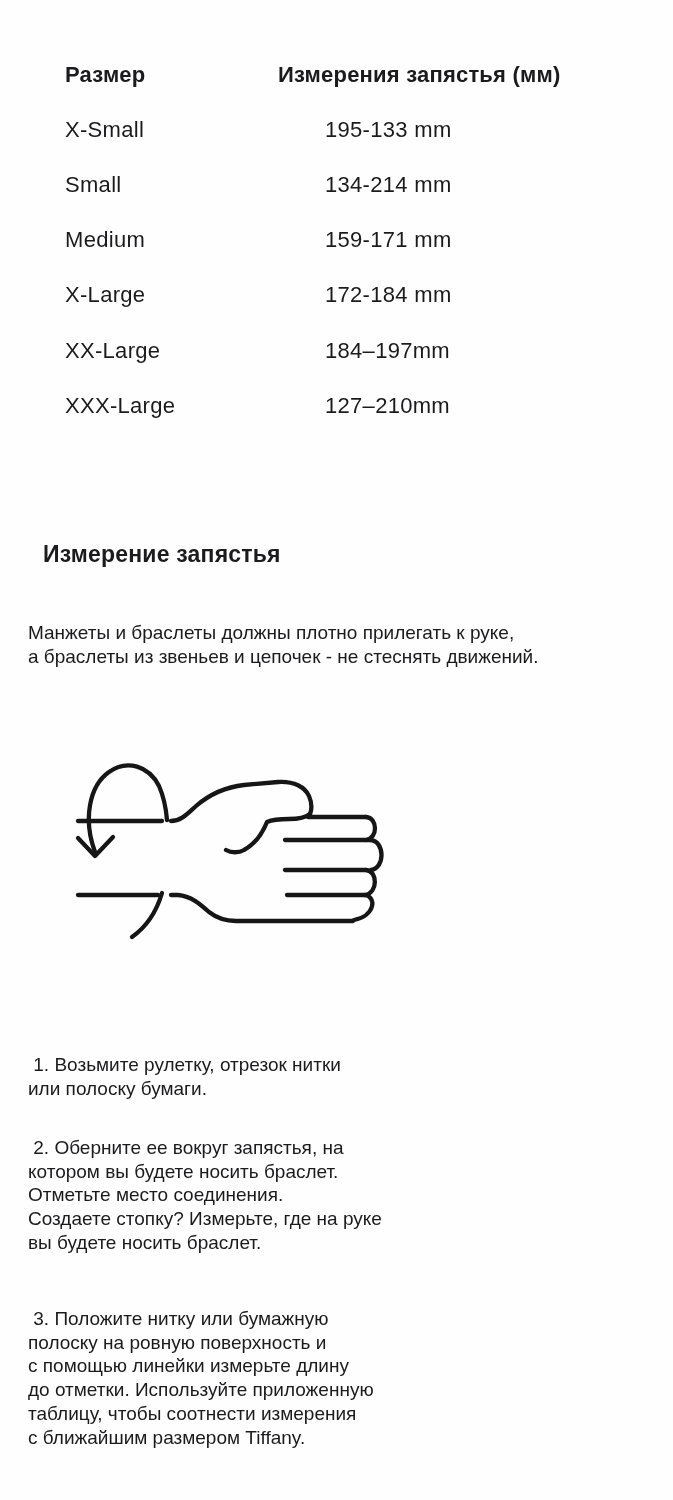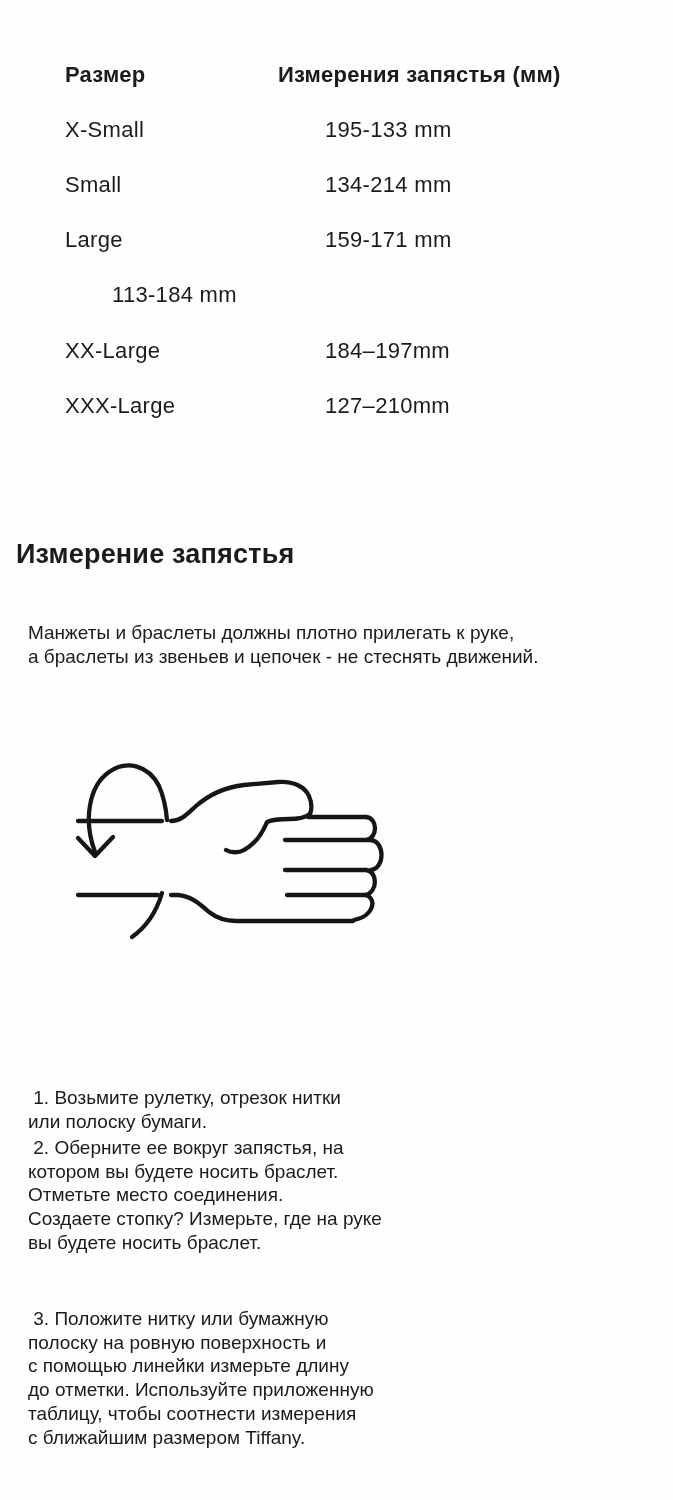--- a/index.html
+++ b/index.html
@@ -20,22 +20,22 @@
     grid-template-columns:213px 1fr;
     align-items:center;
     height:55.2px;
   }
   .td { font-size:22px; letter-spacing:0.3px; white-space:nowrap; }
   .tr.th .td { font-weight:bold; letter-spacing:0.2px; }
   .tr.body-row .c2 { padding-left:47px; }
 
   
   .section-heading {
-    position:absolute; left:16px; top:539px;
-    font-size:27px; font-weight:bold; line-height:30px;
+    position:absolute; left:43px; top:539px;
+    font-size:23px; font-weight:bold; line-height:30px;
     letter-spacing:0.2px; white-space:nowrap;
   }
   .intro {
     position:absolute; left:28px; top:587px;
     font-size:19px; line-height:23.5px;
     white-space:pre-wrap;
     margin-top:34px;
   }
 
   
@@ -44,21 +44,21 @@
     fill:none; stroke:#161616; stroke-width:4.3;
     stroke-linecap:round; stroke-linejoin:round;
   }
 
   
   .step {
     position:absolute; left:28px;
     font-size:19px; line-height:23.7px;
     white-space:pre-wrap;
   }
-  .step-1 { top:1086px; }
+  .step-1 { top:1053px; }
   .step-2 { top:1136px; }
   .step-3 { top:1307px; }
 </style>
 </head>
 <body>
 
 <div class="page">
 
   <div class="size-table">
     <div class="tr th">
@@ -67,25 +67,26 @@
     </div>
     <div class="tr body-row">
       <div class="td c1">X-Small</div>
       <div class="td c2">195-133 mm</div>
     </div>
     <div class="tr body-row">
       <div class="td c1">Small</div>
       <div class="td c2">134-214 mm</div>
     </div>
     <div class="tr body-row">
-      <div class="td c1">Large</div>
+      <div class="td c1">Medium</div>
       <div class="td c2">159-171 mm</div>
     </div>
     <div class="tr body-row">
-      <div class="td c2">113-184 mm</div>
+      <div class="td c1">X-Large</div>
+      <div class="td c2">172-184 mm</div>
     </div>
     <div class="tr body-row">
       <div class="td c1">XX-Large</div>
       <div class="td c2">184–197mm</div>
     </div>
     <div class="tr body-row">
       <div class="td c1">XXX-Large</div>
       <div class="td c2">127–210mm</div>
     </div>
   </div>

